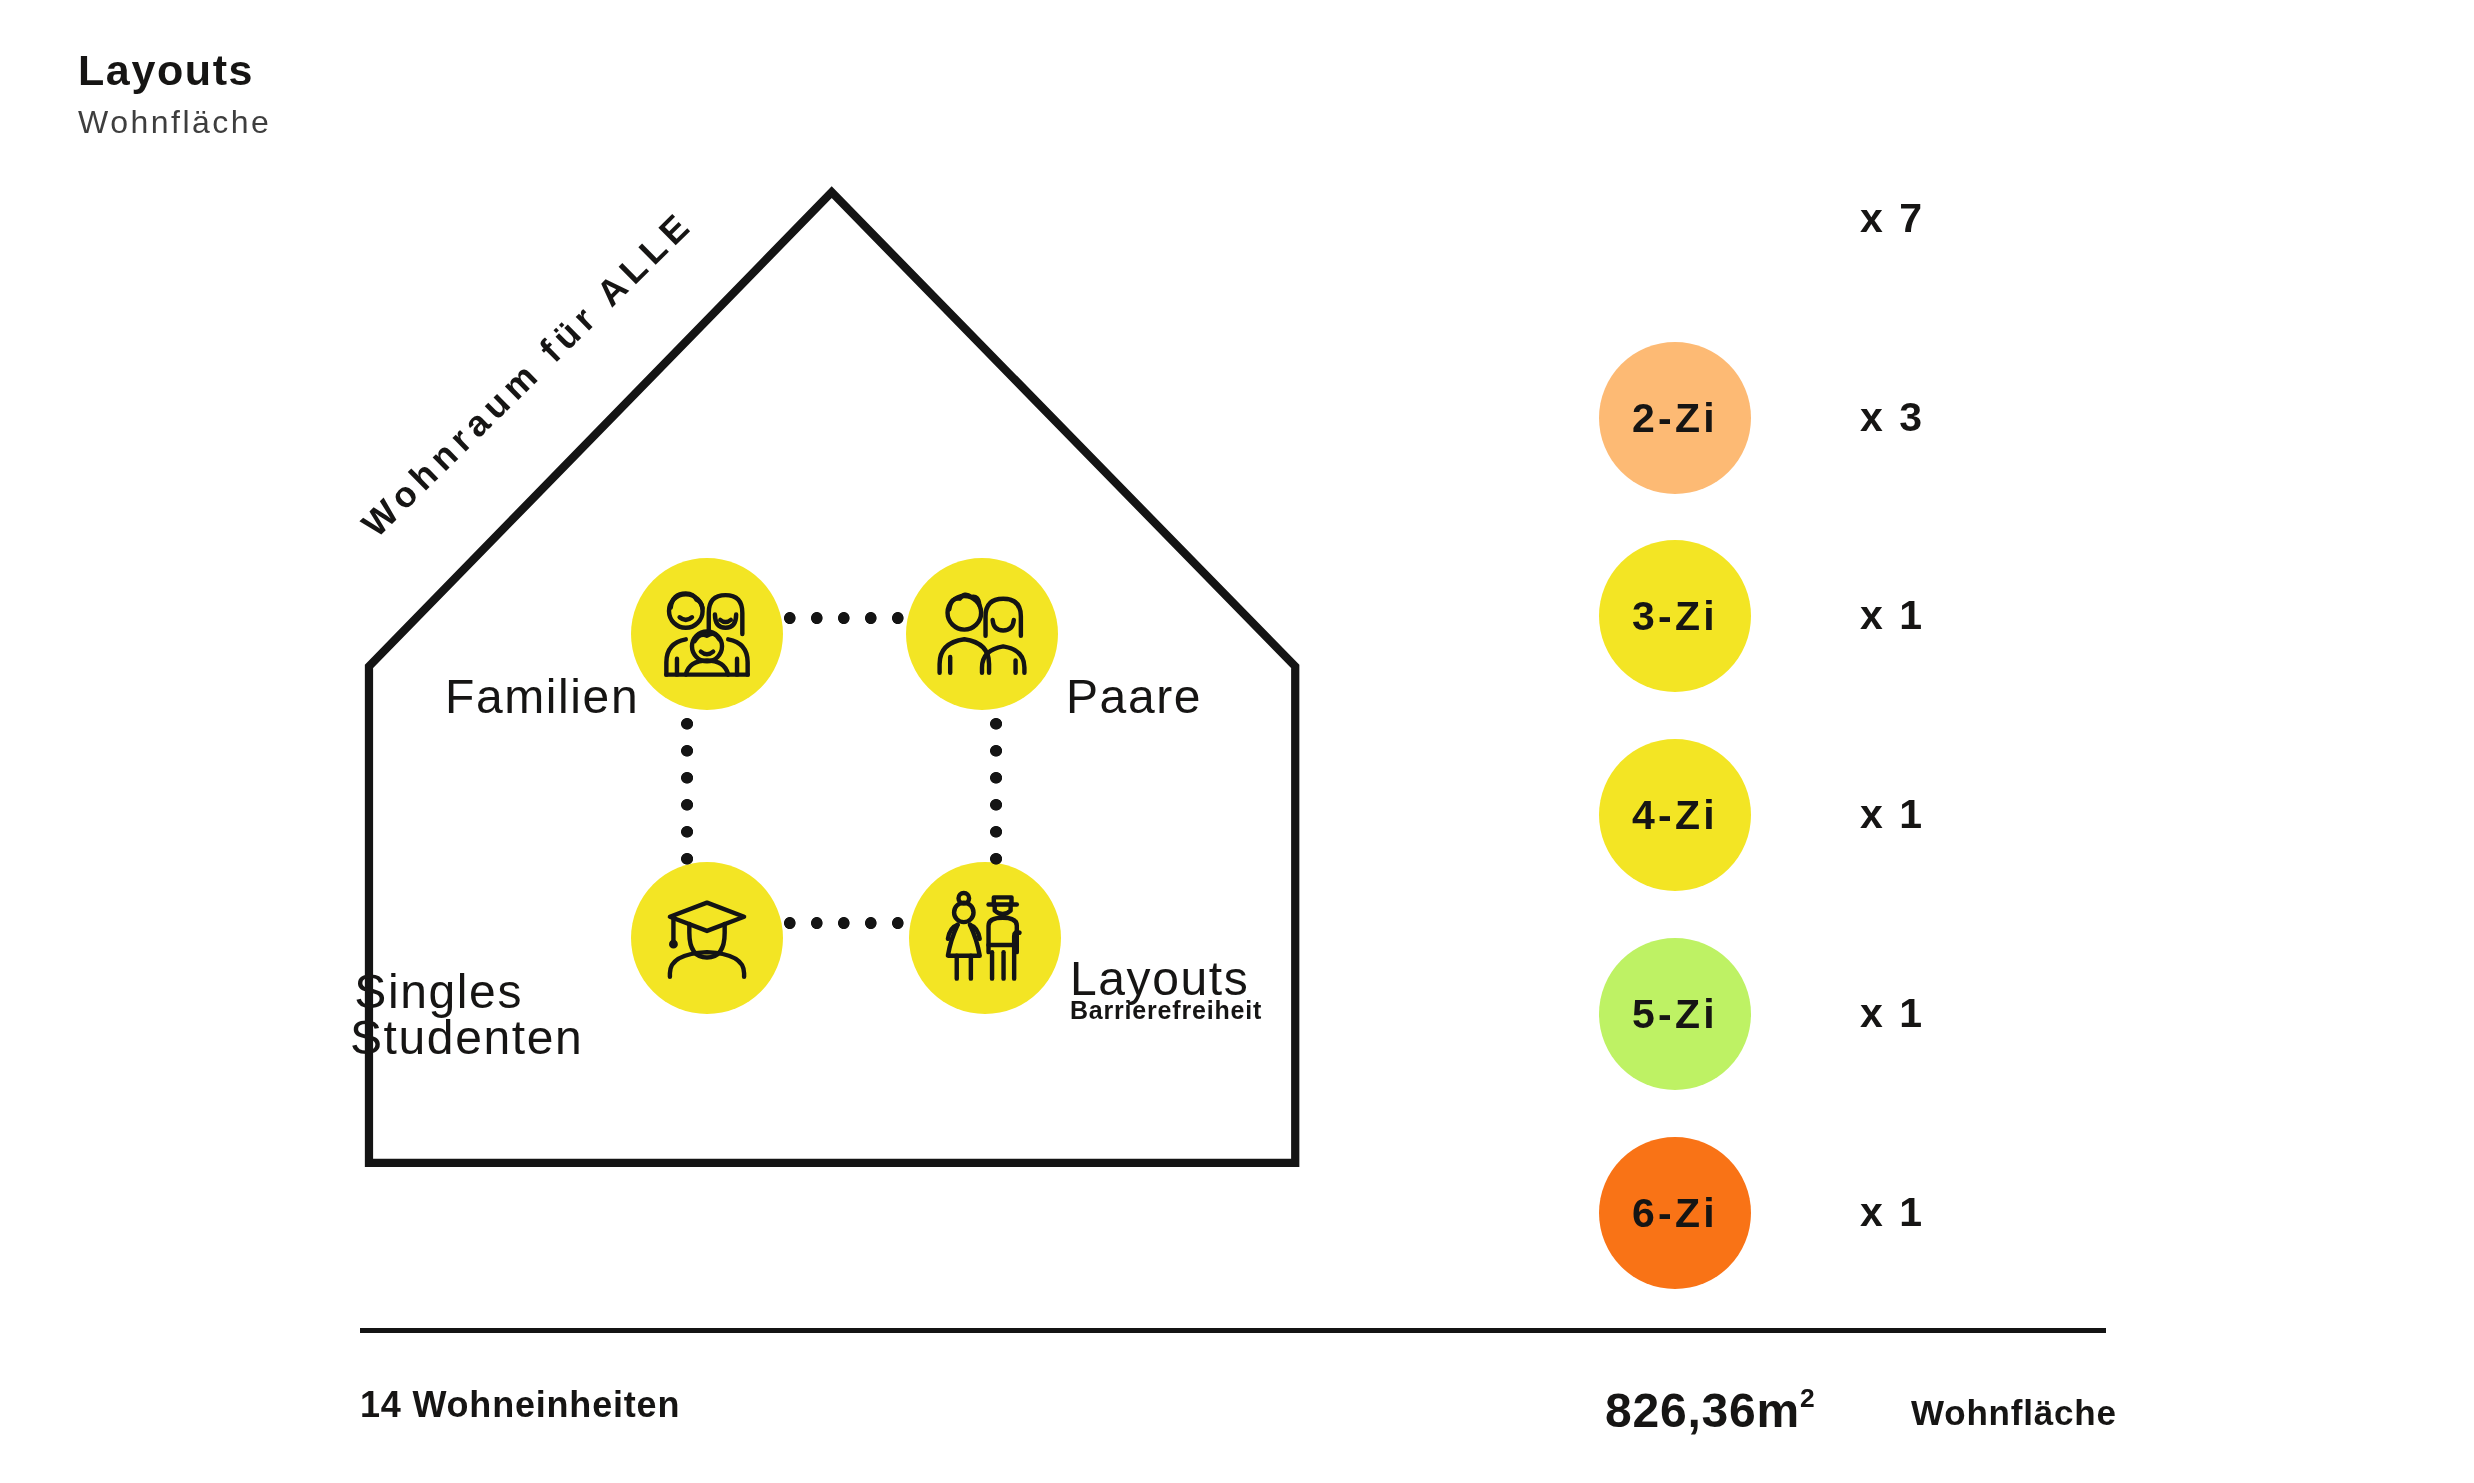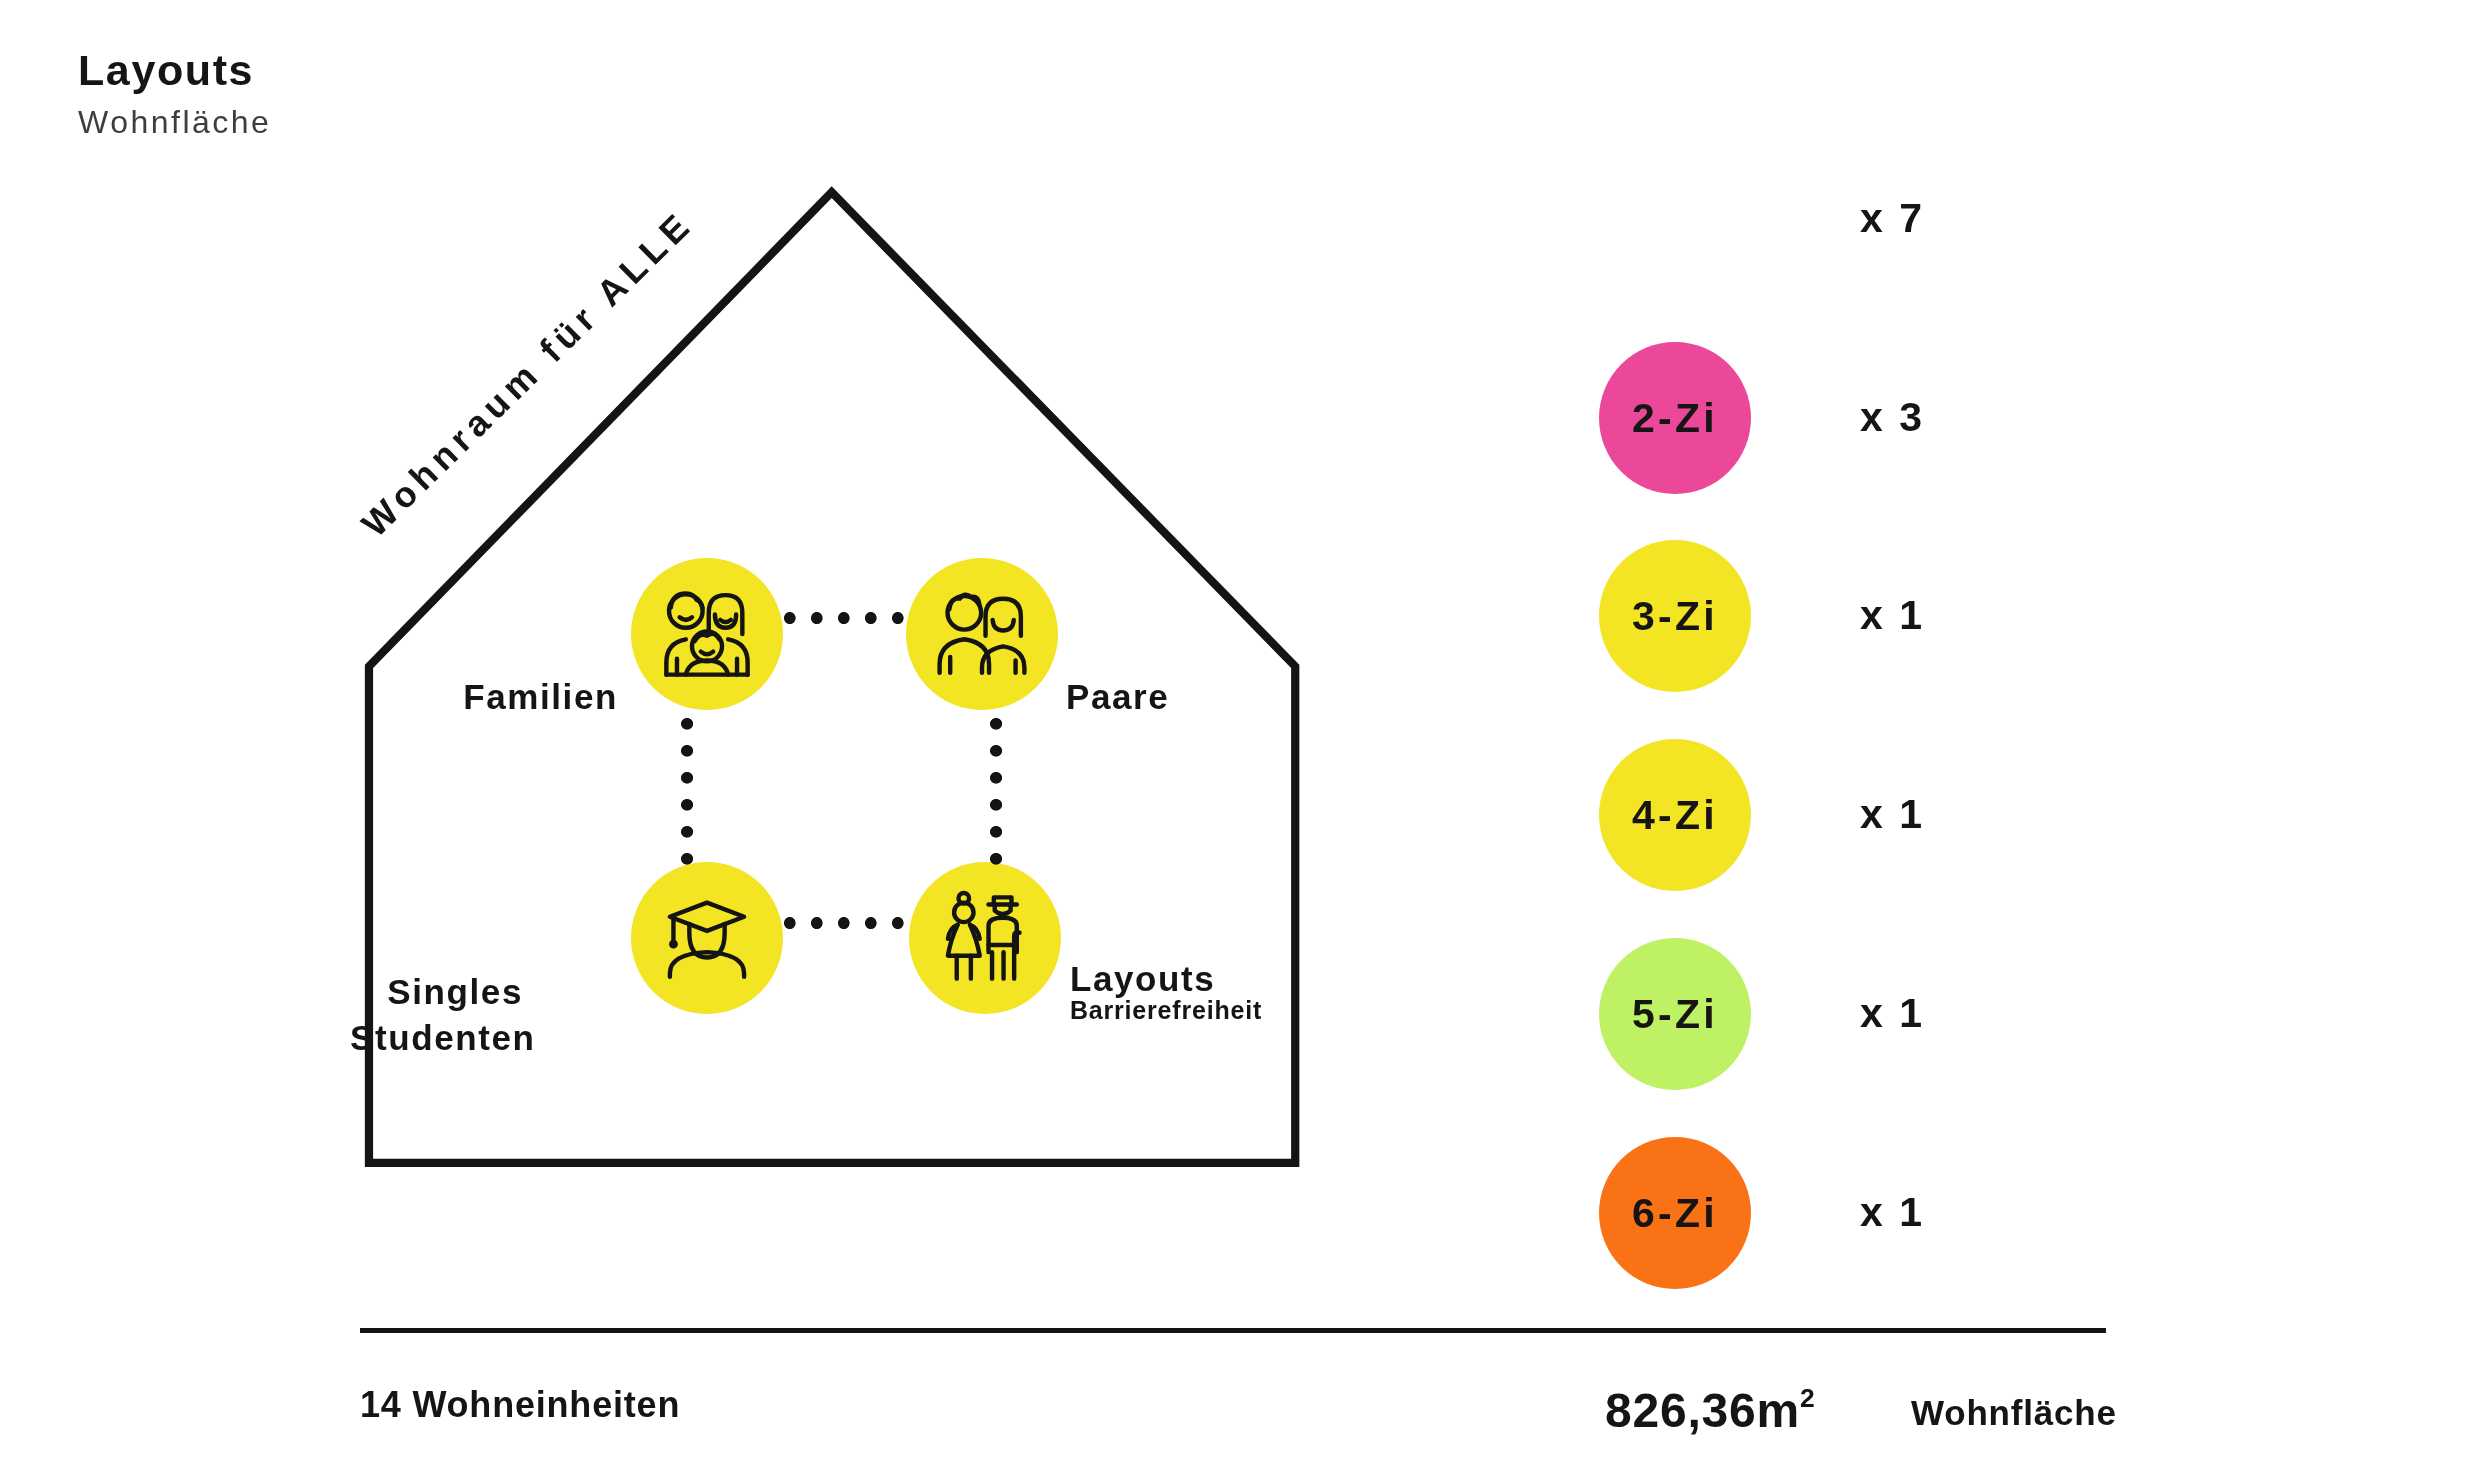--- a/index.html
+++ b/index.html
@@ -21,21 +21,21 @@
     transform:rotate(-44.5deg);
   }
 
   
   .gcircle{
     width:152px;height:152px;border-radius:50%;
     display:flex;align-items:center;justify-content:center;
   }
   .gcircle svg{width:106px;height:106px;}
 
-  .glabel{font-size:35px;font-weight:700;letter-spacing:1.6px;line-height:38px;}
+  .glabel{font-size:48px;font-weight:400;letter-spacing:1.6px;line-height:38px;}
   .glabel.right{text-align:right;}
   .gsublabel{font-size:25px;font-weight:600;letter-spacing:0.8px;}
 
   
   .dots-h{
     height:11.5px;width:120px;
     background-image:radial-gradient(circle at 5.8px 5.8px,#141414 5.4px,transparent 6.2px);
     background-size:27px 11.5px;background-repeat:repeat-x;
   }
   .dots-v{
@@ -155,21 +155,21 @@
   <div class="abs glabel" style="left:1070px;top:960px;">Layouts</div>
   <div class="abs gsublabel" style="left:1070px;top:996px;">Barrierefreiheit</div>
 
   <div class="abs dots-h" style="left:784px;top:612px;"></div>
   <div class="abs dots-h" style="left:784px;top:917px;"></div>
   <div class="abs dots-v" style="left:681px;top:718px;"></div>
   <div class="abs dots-v" style="left:990px;top:718px;"></div>
 
   <div class="abs unit-count" style="top:194px;">x 7</div>
 
-  <div class="abs unit-circle" style="top:342px;background:#ec4899;">
+  <div class="abs unit-circle" style="top:342px;background:#fdba74;">
       <span>2-Zi</span>
     </div>
   <div class="abs unit-count" style="top:393px;">x 3</div>
 
   <div class="abs unit-circle" style="top:540px;background:#F3E524;">
       <span>3-Zi</span>
     </div>
   <div class="abs unit-count" style="top:591px;">x 1</div>
 
   <div class="abs unit-circle" style="top:739px;background:#F3E524;">

